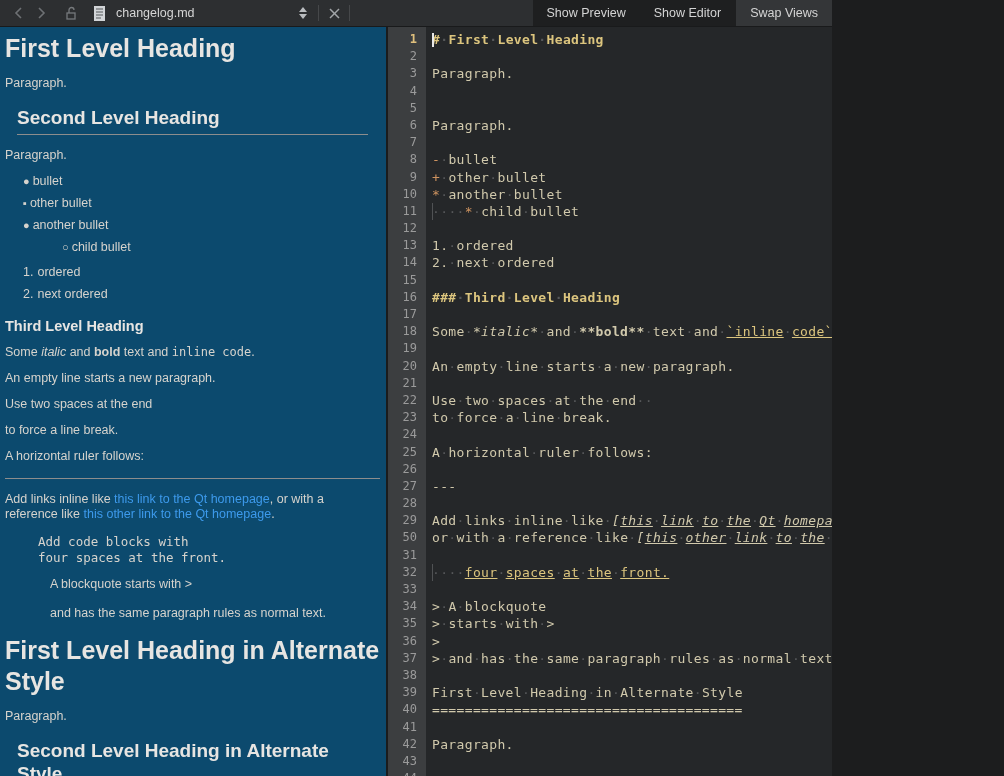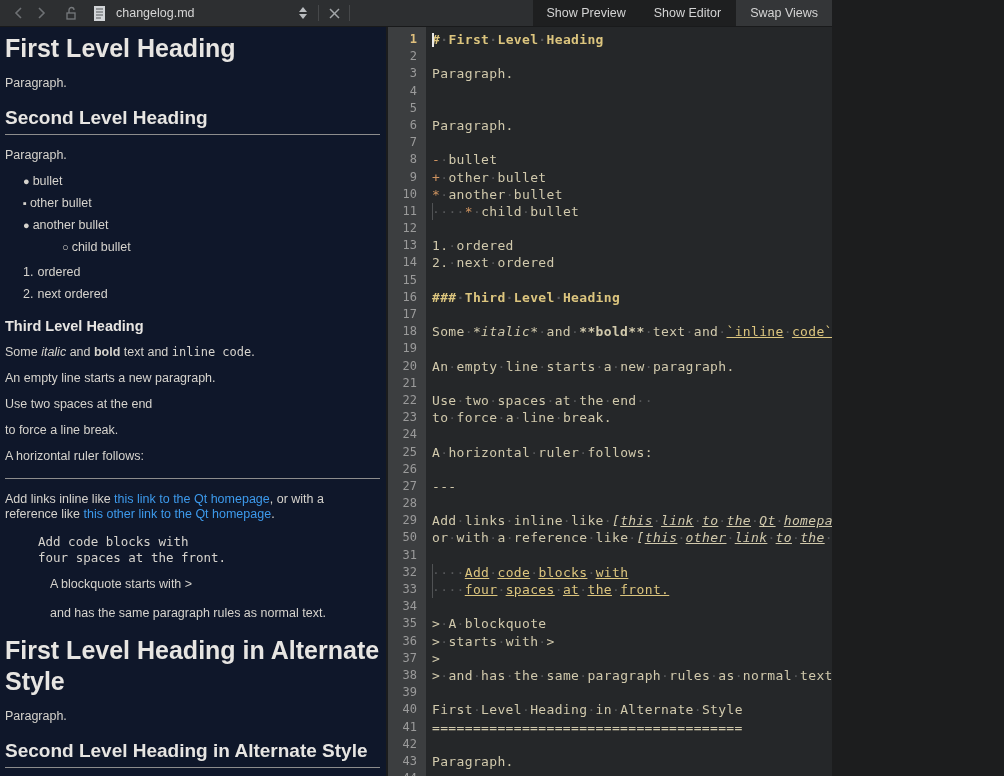--- a/index.html
+++ b/index.html
@@ -13,24 +13,24 @@
   .tb-filename{color:#d6d6d6;font-size:12.5px;margin-left:6px;width:176px;}
   .tb-sep{width:1px;height:16px;background:#46484a;margin:0 4px;}
   .tb-right{display:flex;align-items:stretch;height:100%;}
   .tb-group-dark{display:flex;align-items:stretch;background:#1e1f20;}
   .tb-btn{background:transparent;border:none;color:#d4d4d4;font-size:12.5px;
           font-family:"Liberation Sans",sans-serif;padding:0 14px;cursor:default;}
   .tb-btn.swap{background:#343638;border-left:1px solid #1e1f20;}
   
   .main{display:flex;height:749px;}
   
-  .preview{width:386px;min-width:386px;background:#0f172a;color:#d6d3cd;
+  .preview{width:386px;min-width:386px;background:#0c4a6e;color:#d6d3cd;
            padding:2px 6px 0 5px;box-sizing:border-box;overflow:hidden;font-size:12.5px;line-height:15px;}
   .pv-h1{font-size:25px;line-height:31px;font-weight:700;color:#e7e5e2;margin:4px 0 12px;}
-  .pv-h2{font-size:19px;line-height:23px;font-weight:700;color:#e7e5e2;margin:15px 0 0;
+  .pv-h2{font-size:19px;line-height:23px;font-weight:700;color:#e7e5e2;margin:15px 12px 0;
          padding-bottom:5px;border-bottom:1px solid #8d8d8d;}
   .pv-h2 + .pv-p{margin-top:13px;}
   .pv-h3{font-size:14.5px;font-weight:700;color:#e7e5e2;margin:17px 0 11px;}
   .pv-p{margin:11px 0;}
   .pv-i{font-style:italic;}
   .pv-b{font-weight:700;}
   .pv-mono{font-family:"DejaVu Sans Mono",monospace;font-size:12px;}
   .pv-link{color:#3d9aec;cursor:pointer;}
   .pv-ul{margin:9px 0;}
   .pv-li{margin:7px 0;padding-left:18px;display:flex;align-items:baseline;}
@@ -242,21 +242,20 @@
           <div class="code-line"><span class="s-n">Use<span class="ws">·</span>two<span class="ws">·</span>spaces<span class="ws">·</span>at<span class="ws">·</span>the<span class="ws">·</span>end<span class="ws">·</span><span class="ws">·</span></span></div>
           <div class="code-line"><span class="s-n">to<span class="ws">·</span>force<span class="ws">·</span>a<span class="ws">·</span>line<span class="ws">·</span>break.</span></div>
           <div class="code-line"></div>
           <div class="code-line"><span class="s-n">A<span class="ws">·</span>horizontal<span class="ws">·</span>ruler<span class="ws">·</span>follows:</span></div>
           <div class="code-line"></div>
           <div class="code-line"><span class="s-n">---</span></div>
           <div class="code-line"></div>
           <div class="code-line"><span class="s-n">Add<span class="ws">·</span>links<span class="ws">·</span>inline<span class="ws">·</span>like<span class="ws">·</span></span><span class="s-i">[</span><span class="s-lu">this<span class="ws">·</span>link<span class="ws">·</span>to<span class="ws">·</span>the<span class="ws">·</span>Qt<span class="ws">·</span>homepage</span><span class="s-i">]</span><span class="s-i">(</span><span class="s-lu">https://www.qt.io</span></div>
           <div class="code-line"><span class="s-n">or<span class="ws">·</span>with<span class="ws">·</span>a<span class="ws">·</span>reference<span class="ws">·</span>like<span class="ws">·</span></span><span class="s-i">[</span><span class="s-lu">this<span class="ws">·</span>other<span class="ws">·</span>link<span class="ws">·</span>to<span class="ws">·</span>the<span class="ws">·</span>Qt<span class="ws">·</span>homepage</span><span class="s-i">]</span><span class="s-i">[1]</span><span class="s-n">.</span></div>
           <div class="code-line"></div>
-          <div class="code-line"><span class="guide"></span><span class="s-n"><span class="ws">·</span><span class="ws">·</span><span class="ws">·</span><span class="ws">·</span></span><span class="s-c">Add<span class="ws">·</span>code<span class="ws">·</span>blocks<span class="ws">·</span>with</span></div>
           <div class="code-line"><span class="guide"></span><span class="s-n"><span class="ws">·</span><span class="ws">·</span><span class="ws">·</span><span class="ws">·</span></span><span class="s-c">four<span class="ws">·</span>spaces<span class="ws">·</span>at<span class="ws">·</span>the<span class="ws">·</span>front.</span></div>
           <div class="code-line"></div>
           <div class="code-line"><span class="s-n">&gt;<span class="ws">·</span>A<span class="ws">·</span>blockquote</span></div>
           <div class="code-line"><span class="s-n">&gt;<span class="ws">·</span>starts<span class="ws">·</span>with<span class="ws">·</span>&gt;</span></div>
           <div class="code-line"><span class="s-n">&gt;</span></div>
           <div class="code-line"><span class="s-n">&gt;<span class="ws">·</span>and<span class="ws">·</span>has<span class="ws">·</span>the<span class="ws">·</span>same<span class="ws">·</span>paragraph<span class="ws">·</span>rules<span class="ws">·</span>as<span class="ws">·</span>normal<span class="ws">·</span>text.</span></div>
           <div class="code-line"></div>
           <div class="code-line"><span class="s-n">First<span class="ws">·</span>Level<span class="ws">·</span>Heading<span class="ws">·</span>in<span class="ws">·</span>Alternate<span class="ws">·</span>Style</span></div>
           <div class="code-line"><span class="s-n">======================================</span></div>
           <div class="code-line"></div>

